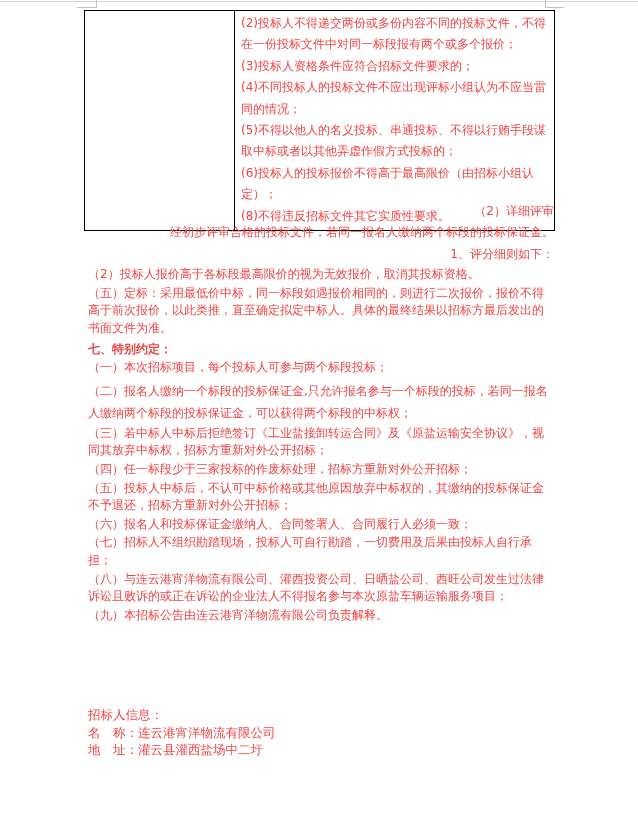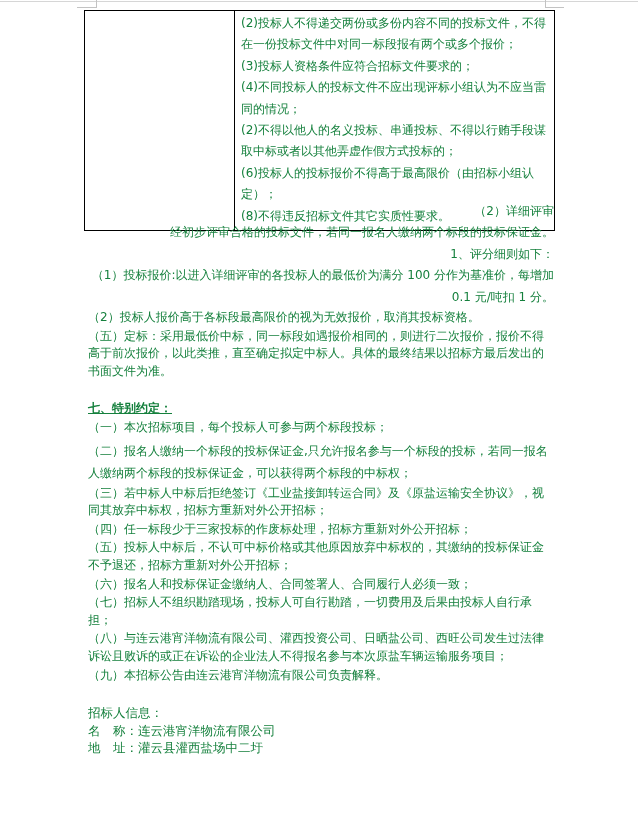--- a/index.html
+++ b/index.html
@@ -7,21 +7,21 @@
     padding: 0;
     background: #ffffff;
   }
   .page {
     position: relative;
     width: 638px;
     height: 757px;
     background: #ffffff;
     overflow: hidden;
     font-family: "DejaVu Sans", sans-serif;
-    color: #15803d;
+    color: #ef4444;
   }
   .top-separator {
     position: absolute;
     left: 0; top: 1px;
     width: 638px; height: 1px;
     background: #d6d6d6;
   }
   .crop-mark { position: absolute; }
   .crop-mark.tl { left: 77px;  top: 0;      width: 19px; height: 7px;  border-bottom: 1px solid #c3c3c3; border-right: 1px solid #c3c3c3; }
   .crop-mark.tr { left: 545px; top: 0;      width: 18px; height: 7px;  border-bottom: 1px solid #c3c3c3; border-left: 1px solid #c3c3c3; }
@@ -47,29 +47,28 @@
 
   .body-text {
     position: absolute;
     left: 88px; top: 201px;
     width: 466px;
     font-size: 12px;
   }
   .sec-a p { margin: 0; line-height: 21.4px; text-align: right; }
   .sec-b p { margin: 1px 0 0 0; line-height: 17.6px; }
   .sec-b p.roomy { line-height: 22px; margin-top: 3px; }
-  .sec-b p.heading { font-weight: bold; margin-top: 20px; text-decoration: underline; }
+  .sec-b p.heading { font-weight: bold; margin-top: 3px; }
 
   .footer-block {
     position: absolute;
     left: 88px; top: 706px;
     width: 466px;
     font-size: 12.5px;
     line-height: 17.6px;
-    font-family: Liberation Mono, monospace;
   }
   .footer-block p { margin: 0; }
 </style>
 </head>
 <body>
 
 <div class="page">
 
   <div class="top-separator"></div>
 
@@ -79,34 +78,33 @@
   <div class="crop-mark br"></div>
 
   <table class="doc-table">
     <tbody>
         <tr>
       <td class="col-left"></td>
       <td class="col-right">
         <p>(2)投标人不得递交两份或多份内容不同的投标文件，不得在一份投标文件中对同一标段报有两个或多个报价；</p>
         <p>(3)投标人资格条件应符合招标文件要求的；</p>
         <p>(4)不同投标人的投标文件不应出现评标小组认为不应当雷同的情况；</p>
-        <p>(2)不得以他人的名义投标、串通投标、不得以行贿手段谋取中标或者以其他弄虚作假方式投标的；</p>
+        <p>(5)不得以他人的名义投标、串通投标、不得以行贿手段谋取中标或者以其他弄虚作假方式投标的；</p>
         <p>(6)投标人的投标报价不得高于最高限价（由招标小组认定）；</p>
         <p>(8)不得违反招标文件其它实质性要求。</p>
       </td>
     </tr>
   </tbody>
     </table>
 
   <div class="body-text">
     <div class="sec-a">
       <p>（2）详细评审</p>
       <p>经初步评审合格的投标文件，若同一报名人缴纳两个标段的投标保证金。</p>
       <p>1、评分细则如下：</p>
-      <p>（1）投标报价:以进入详细评审的各投标人的最低价为满分 100 分作为基准价，每增加 0.1 元/吨扣 1 分。</p>
     </div>
     <div class="sec-b">
       <p>（2）投标人报价高于各标段最高限价的视为无效报价，取消其投标资格。</p>
       <p>（五）定标：采用最低价中标，同一标段如遇报价相同的，则进行二次报价，报价不得高于前次报价，以此类推，直至确定拟定中标人。具体的最终结果以招标方最后发出的书面文件为准。</p>
       <p class="heading">七、特别约定：</p>
       <p>（一）本次招标项目，每个投标人可参与两个标段投标；</p>
       <p class="roomy">（二）报名人缴纳一个标段的投标保证金,只允许报名参与一个标段的投标，若同一报名人缴纳两个标段的投标保证金，可以获得两个标段的中标权；</p>
       <p>（三）若中标人中标后拒绝签订《工业盐接卸转运合同》及《原盐运输安全协议》，视同其放弃中标权，招标方重新对外公开招标；</p>
       <p>（四）任一标段少于三家投标的作废标处理，招标方重新对外公开招标；</p>
       <p>（五）投标人中标后，不认可中标价格或其他原因放弃中标权的，其缴纳的投标保证金不予退还，招标方重新对外公开招标；</p>

